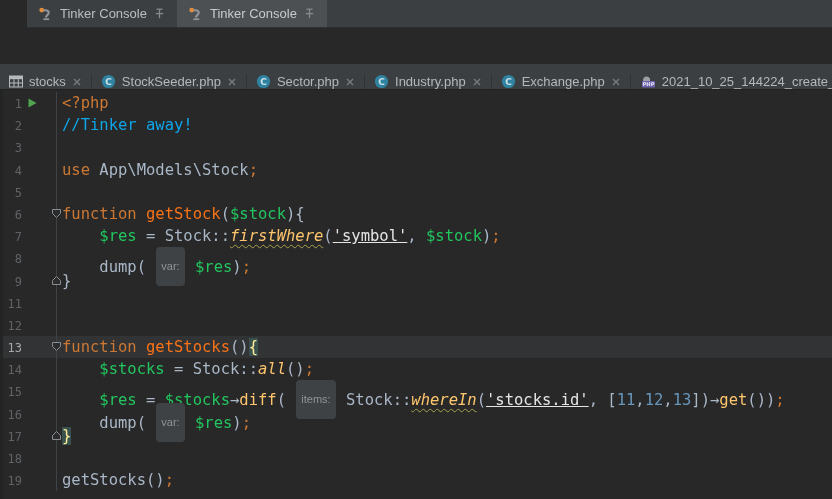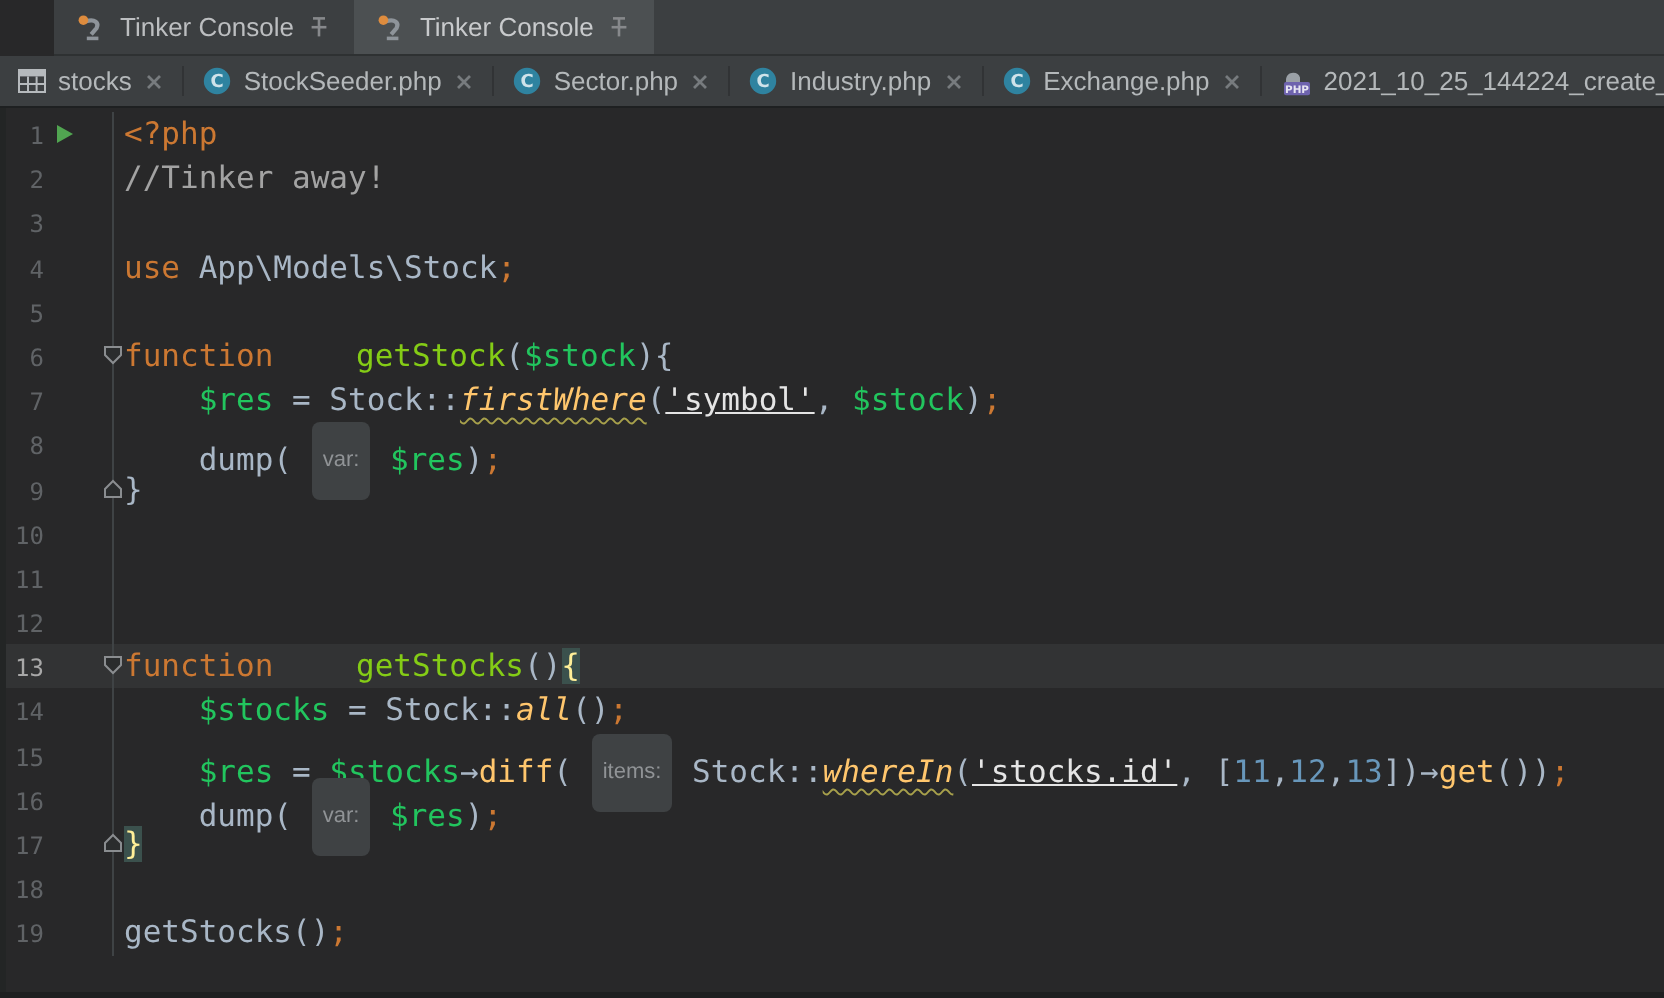--- a/index.html
+++ b/index.html
@@ -5,43 +5,43 @@
   html,body{margin:0;padding:0;}
   body{width:832px;height:499px;overflow:hidden;background:#282829;font-family:"Liberation Sans",sans-serif;}
   .app{position:relative;width:832px;height:499px;overflow:hidden;background:#282829;}
 
   
   .console-bar{height:28px;background:#3C3F41;display:flex;align-items:stretch;border-bottom:1px solid #2E3132;box-sizing:border-box;margin-left:27px;}
   .console-tab{display:flex;align-items:center;gap:6px;padding:0 11px;color:#BCBEC0;font-size:13px;cursor:default;}
   .console-tab.selected{background:#4C5052;color:#C8CACC;}
 
   
-  .file-bar{height:26px;background:#3C3F41;display:flex;align-items:center;border-bottom:1px solid #1E2021;box-sizing:border-box;}
+  .file-bar{height:26px;background:#3C3F41;display:flex;align-items:flex-end;border-bottom:1px solid #1E2021;box-sizing:border-box;margin-top:36px;}
   .file-tab{display:flex;align-items:center;gap:6px;padding:0 9px;color:#B4B8BA;font-size:13px;border-right:1px solid rgba(0,0,0,0.18);cursor:default;}
 
   
   .editor{position:relative;height:442px;padding-top:2px;box-sizing:border-box;background:#282829;
           font-family:"DejaVu Sans Mono",monospace;font-size:15.5px;}
   .editor::before{content:'';position:absolute;left:0;top:0;bottom:0;width:3px;background:#232525;z-index:3;}
   .line{display:flex;height:22.2px;line-height:22.2px;position:relative;}
   .line.current{background:#323334;}
   .line.current .lnum{color:#A8A8A8;}
   .gutter{flex:0 0 57px;position:relative;border-right:1px solid #3F4345;box-sizing:border-box;}
   .lnum{display:inline-block;width:22px;text-align:right;color:#606366;font-size:12px;
         font-family:"DejaVu Sans Mono",monospace;}
   .g-run{position:absolute;left:26px;top:5px;width:12px;height:12px;}
   .g-fold{position:absolute;right:-7px;top:4px;width:13px;height:13px;z-index:4;}
   .code{white-space:pre;padding-left:5px;color:#A9B7C6;}
 
   
   .tk-kw{color:#CC7832;}
   .tk-pl{color:#A9B7C6;}
-  .tk-cmt{color:#a3a3a3;}
+  .tk-cmt{color:#0ea5e9;}
   .tk-var{color:#22c55e;}
-  .tk-fn{color:#84cc16;margin-left:32px;}
+  .tk-fn{color:#f97316;}
   .tk-m{color:#FFC66D;}
   .tk-mi{color:#FFC66D;font-style:italic;}
   .tk-miw{color:#FFC66D;font-style:italic;text-decoration:underline wavy #A8A14B 1px;
           text-underline-offset:3px;text-decoration-skip-ink:none;}
   .tk-str{color:#e5e5e5;text-decoration:underline;}
   .tk-num{color:#6897BB;}
   .tk-semi{color:#CC7832;}
   .tk-bm{color:#FFEF98;background:#3B514D;}
 
   .inlay{display:inline-block;background:#3F4244;color:#909396;font:11px "Liberation Sans",sans-serif;
@@ -220,24 +220,20 @@
       </div>
       <div class="line">
         <div class="gutter"><span class="lnum">9</span><span class="icn g-fold">
             <svg width="13" height="13" viewBox="0 0 13 13">
               <path d="M6.5 2.5 L10.5 6.5 V10.5 H2.5 V6.5 Z" fill="#2A2C2D" stroke="#8A8D90"></path>
             </svg>
           </span></div>
         <div class="code"><span class="tk-pl">}</span></div>
       </div>
       <div class="line">
-        <div class="gutter"><span class="lnum">10</span></div>
-        <div class="code"></div>
-      </div>
-      <div class="line">
         <div class="gutter"><span class="lnum">11</span></div>
       </div>
       <div class="line">
         <div class="gutter"><span class="lnum">12</span></div>
         <div class="code"></div>
       </div>
       <div class="line current">
         <div class="gutter"><span class="lnum">13</span><span class="icn g-fold">
             <svg width="13" height="13" viewBox="0 0 13 13">
               <path d="M2.5 2.5 H10.5 V6.5 L6.5 10.5 L2.5 6.5 Z" fill="#2A2C2D" stroke="#8A8D90"></path>

